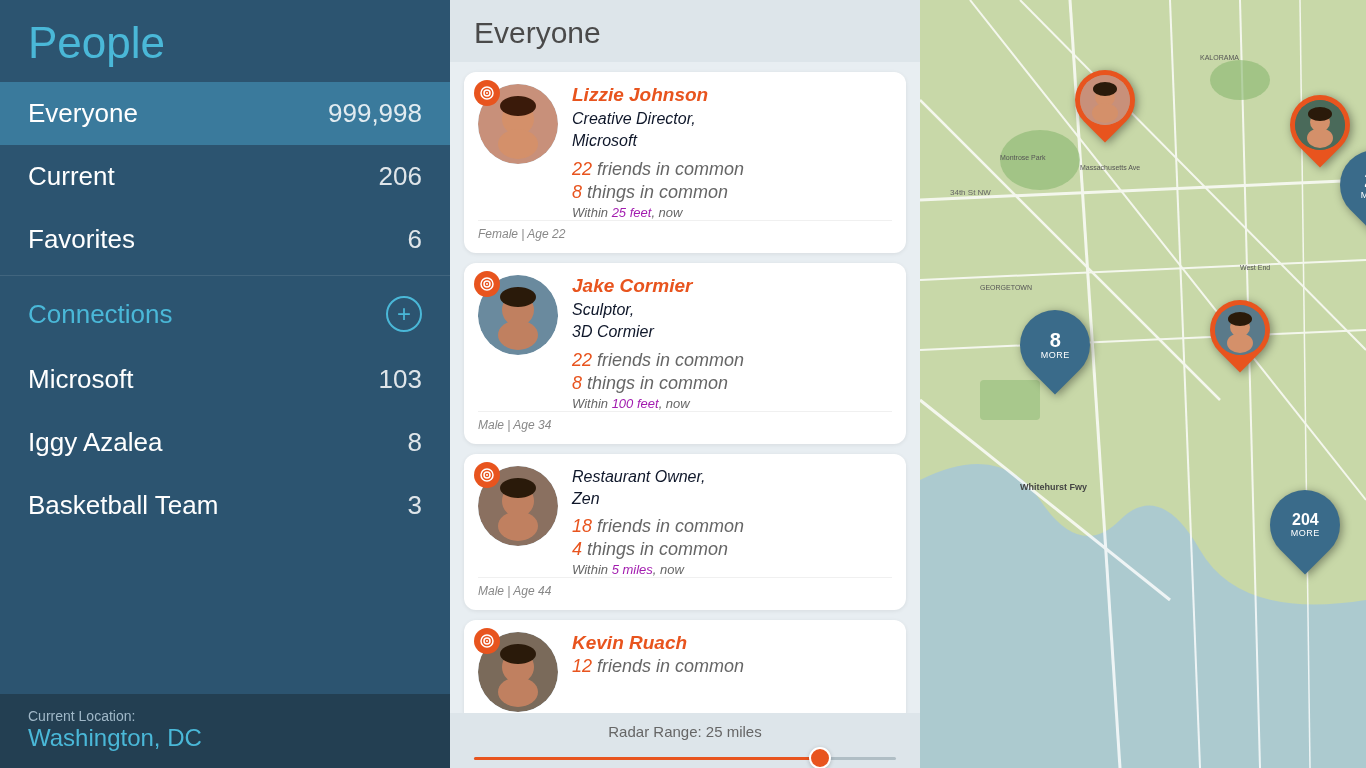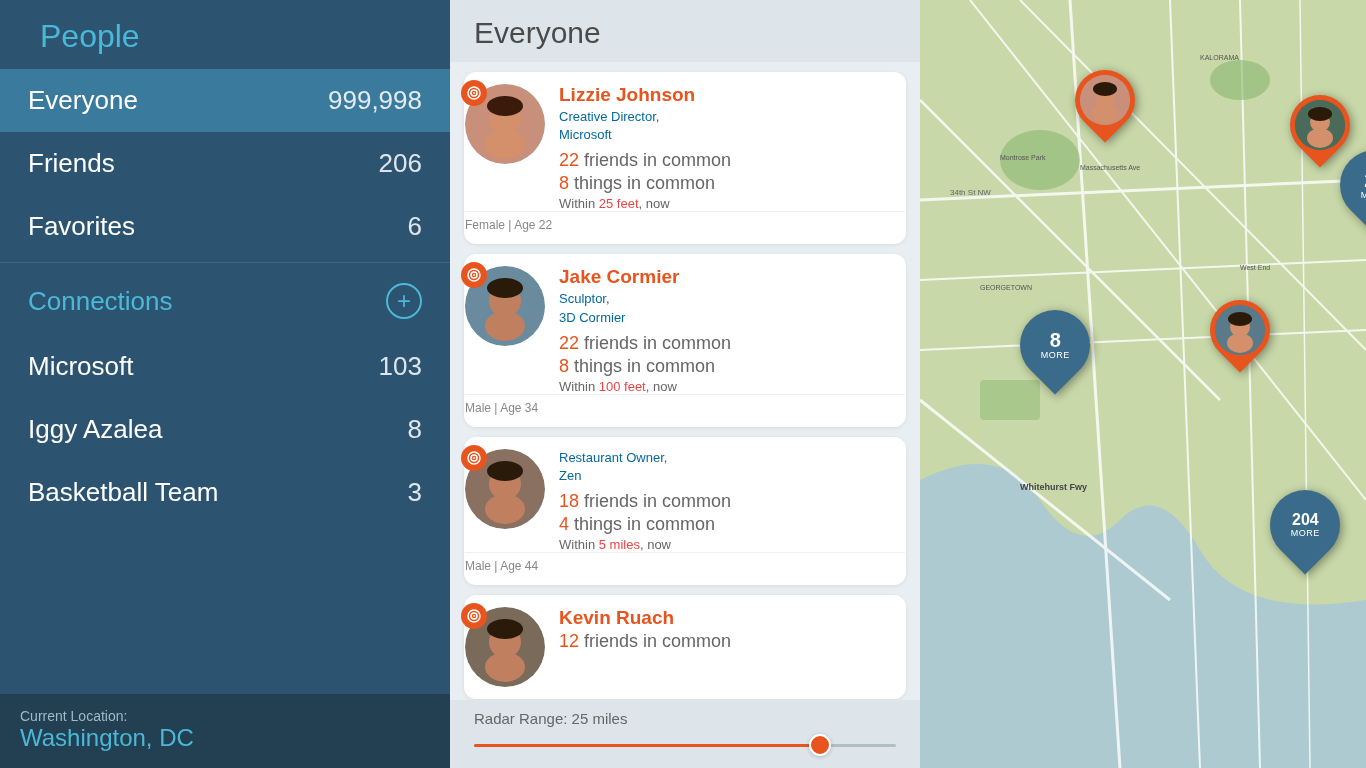--- a/index.html
+++ b/index.html
@@ -9,22 +9,22 @@
     #sidebar {
       width: 450px;
       min-width: 450px;
       height: 768px;
       background: #2c5470;
       display: flex;
       flex-direction: column;
       position: relative;
     }
     #sidebar-title {
-      padding: 18px 40px 14px;
-      font-size: 32px;
+      padding: 18px 28px 14px;
+      font-size: 44px;
       font-weight: 300;
       color: #4ab8d8;
     }
     .sidebar-item {
       display: flex;
       justify-content: space-between;
       align-items: center;
       padding: 16px 28px;
       cursor: pointer;
       font-size: 26px;
@@ -64,21 +64,21 @@
       align-items: center;
       justify-content: center;
       font-size: 24px;
       cursor: pointer;
     }
     .sidebar-footer {
       position: absolute;
       bottom: 0;
       left: 0;
       width: 100%;
-      padding: 14px 20px 16px;
+      padding: 14px 28px 16px;
       background: #233f52;
     }
     .sidebar-footer .location-label {
       font-size: 14px;
       color: #a0b8c8;
       font-weight: 400;
     }
     .sidebar-footer .location-city {
       font-size: 24px;
       font-weight: 300;
@@ -106,25 +106,26 @@
       flex: 1;
       overflow-y: auto;
       padding: 10px 14px;
       display: flex;
       flex-direction: column;
       gap: 10px;
     }
     .person-card {
       background: #ffffff;
       border-radius: 12px;
-      padding: 12px 1px;
+      padding: 12px 14px;
       display: flex;
       flex-direction: column;
       box-shadow: 0 1px 4px rgba(0,0,0,0.08);
       cursor: pointer;
+      font-style: italic;
     }
     .person-card-top {
       display: flex;
       gap: 14px;
       align-items: flex-start;
     }
     .person-avatar-wrap {
       position: relative;
       width: 80px;
       min-width: 80px;
@@ -154,44 +155,45 @@
     }
     .radar-icon svg { width: 16px; height: 16px; }
     .person-info { flex: 1; }
     .person-name {
       font-size: 19px;
       font-weight: 600;
       color: #e8541e;
       margin-bottom: 2px;
     }
     .person-role {
-      font-size: 13px;
-      color: #0369a1;
+      font-size: 16px;
+      color: #0f172a;
       line-height: 1.4;
       margin-bottom: 6px;
     }
     .person-stats { display: flex; gap: 12px; margin-bottom: 2px; }
     .stat-item { font-size: 18px; color: #666; }
     .stat-item .stat-num { color: #e8541e; font-weight: 500; }
     .person-distance { font-size: 13px; color: #666; }
-    .person-distance .dist-val { color: #ef4444; font-weight: 500; }
+    .person-distance .dist-val { color: #a21caf; font-weight: 500; }
     .person-card-bottom {
       margin-top: 0;
       padding-top: 6px;
       border-top: 1px solid #f0f0f0;
       font-size: 12px;
       color: #888;
     }
 
     
     #radar-footer {
       background: #dde5ea;
-      padding: 10px 24px 13px;
+      padding: 10px 24px 0;
       display: flex;
       flex-direction: column;
+      align-items: center;
       gap: 8px;
     }
     #radar-footer .radar-label {
       font-size: 15px;
       color: #666;
     }
     #radar-slider-wrap {
       width: 100%;
       position: relative;
       height: 20px;
@@ -258,21 +260,21 @@
 <div id="sidebar">
   <div id="sidebar-title">People</div>
 
   <div id="sidebar-items">
 
   <div class="sidebar-item active">
     <span>Everyone</span>
     <span class="count">999,998</span>
   </div>
       <div class="sidebar-item">
-    <span>Friends</span>
+    <span>Current</span>
     <span class="count">206</span>
   </div>
       <div class="sidebar-item">
     <span>Favorites</span>
     <span class="count">6</span>
   </div>
     </div>
 
   <div class="sidebar-divider"></div>
 

